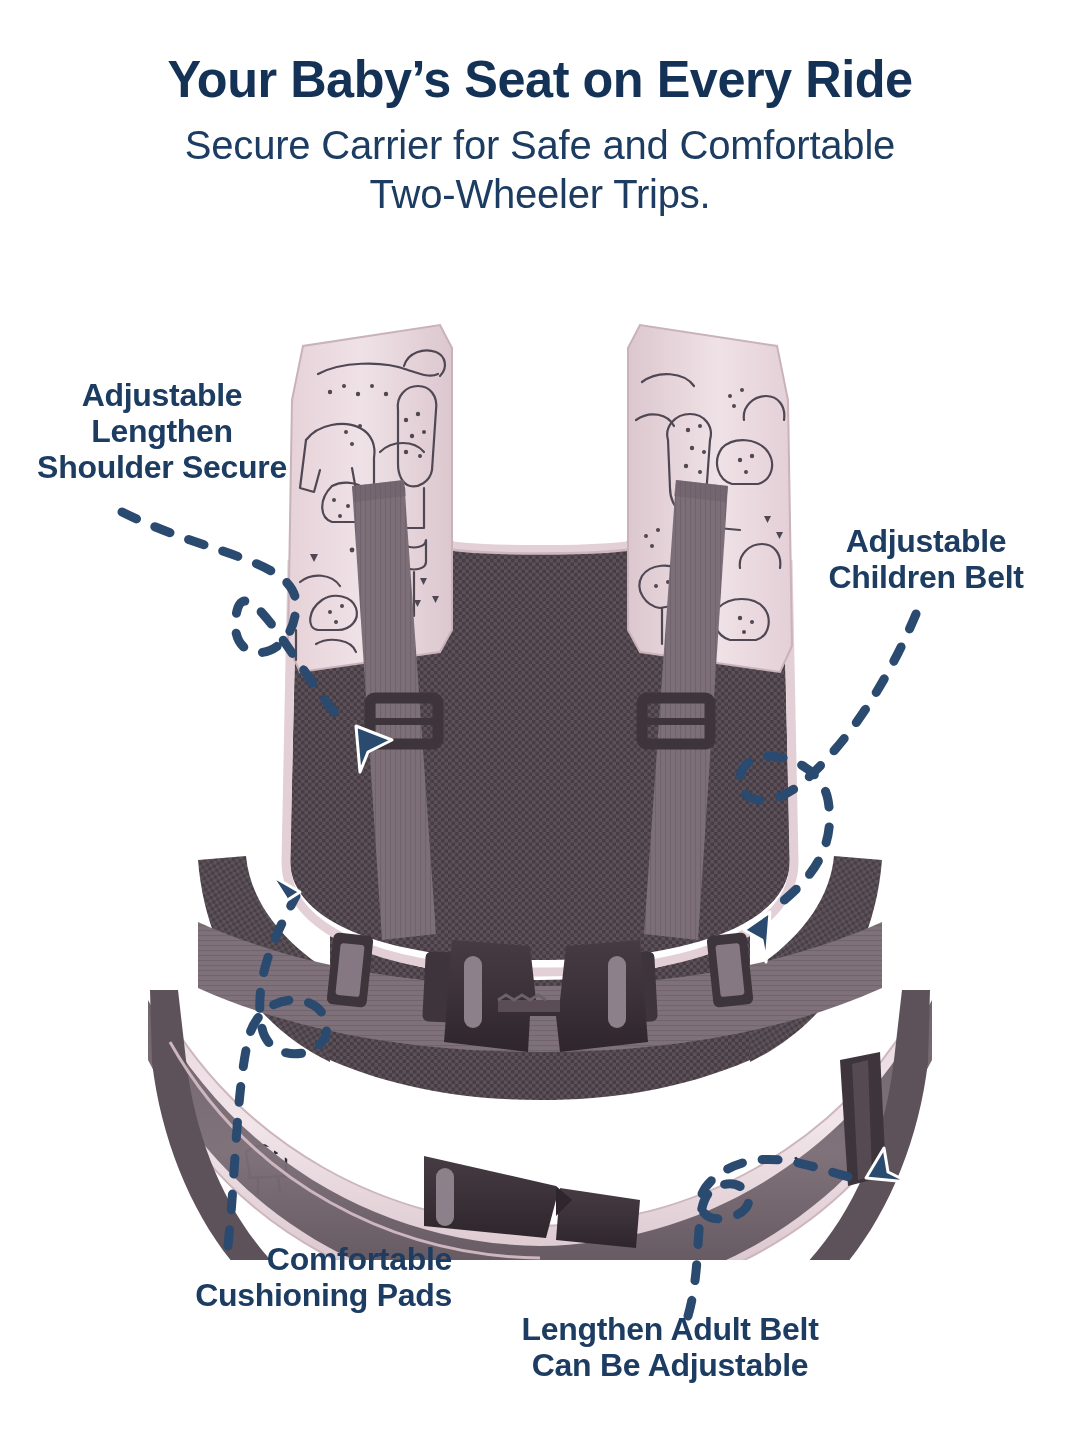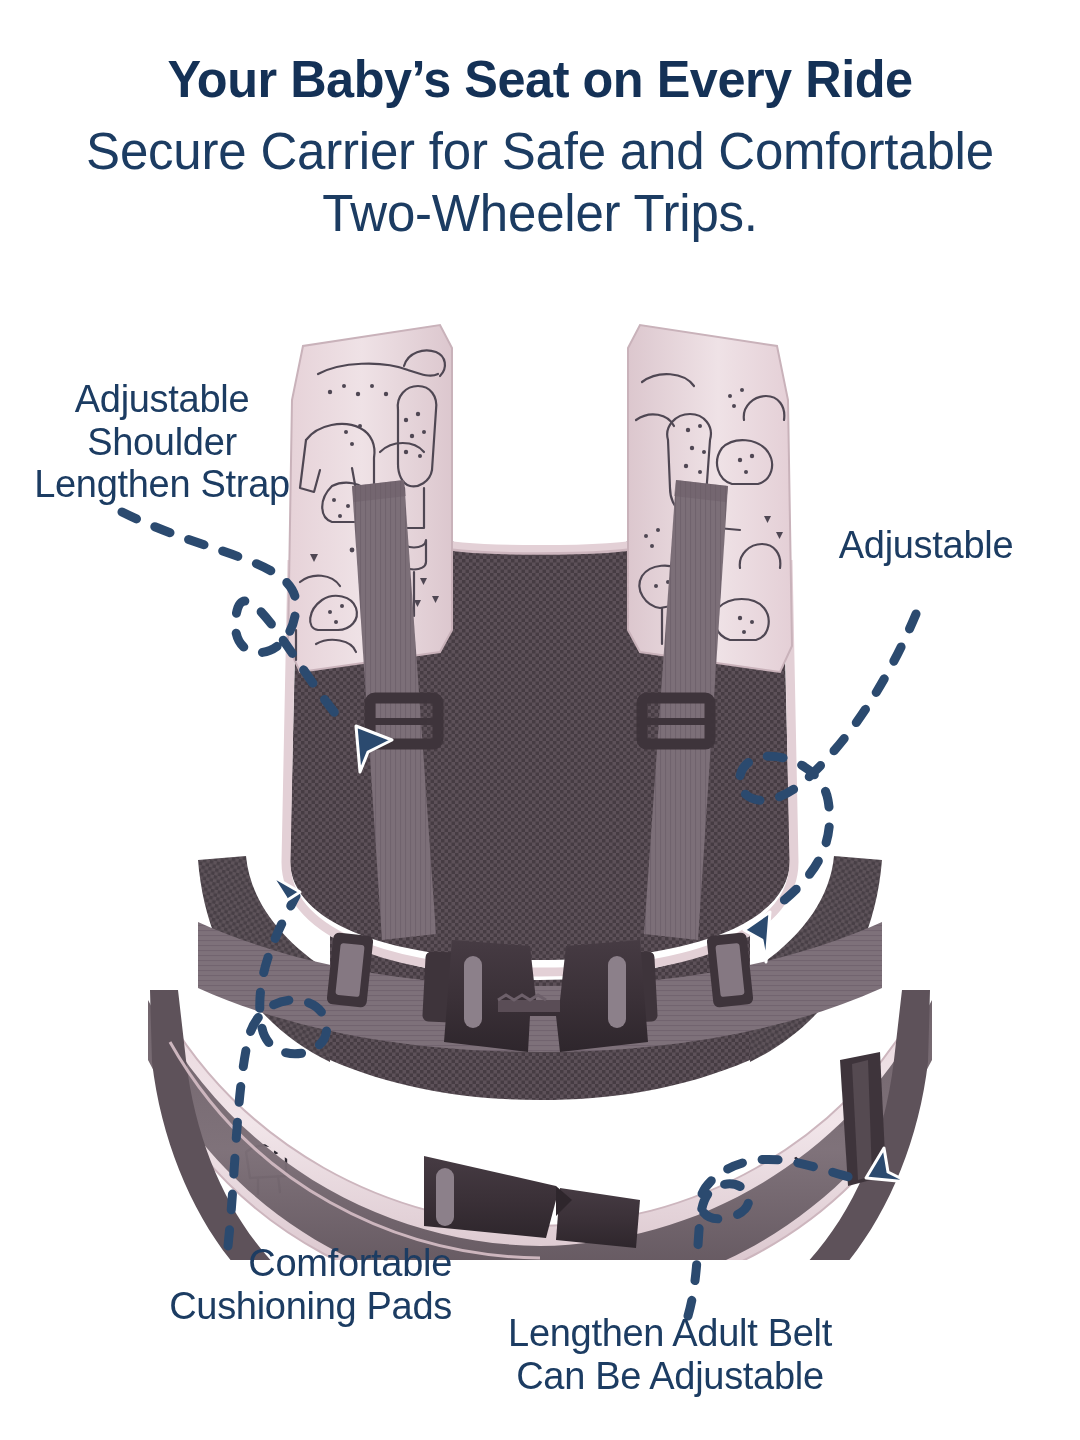--- a/index.html
+++ b/index.html
@@ -35,36 +35,36 @@
     font-size: 52px;
     font-weight: 700;
     letter-spacing: -0.5px;
     color: #143156;
     line-height: 1.06;
     margin: 0;
     font-stretch: condensed;
     transform: scaleX(0.97);
   }
   .subtitle {
-    font-size: 51px;
+    font-size: 40px;
     font-weight: 400;
     color: #1c3c62;
     line-height: 1.22;
     margin: 14px 0 0 0;
     letter-spacing: -0.2px;
   }
   .subtitle span { display: block; }
 
   
   .callout {
     position: absolute;
     color: #1c3c62;
-    font-size: 38px;
+    font-size: 32px;
     line-height: 1.12;
-    font-weight: 400;
+    font-weight: 700;
     letter-spacing: -0.3px;
     white-space: nowrap;
   }
   .callout span { display: block; }
   .cal-shoulder { top: 378px; left: 16px; width: 292px; text-align: center; }
   .cal-childbelt { top: 524px; left: 786px; width: 280px; text-align: center; }
   .cal-pads     { top: 1242px; left: 72px; width: 380px; text-align: right; }
   .cal-adult    { top: 1312px; left: 460px; width: 420px; text-align: center; }
 
   
@@ -417,26 +417,27 @@
         <path d="M356,726 L392,740 L368,752 L360,772 Z"></path>
         <path d="M770,912 L744,930 L762,940 L766,962 Z"></path>
         <path d="M300,892 L272,876 L286,898 L272,910 Z"></path>
         <path d="M866,1178 L884,1148 L888,1172 L908,1182 Z"></path>
       </g>
     </svg>
   </div>
 
   <div class="callout cal-shoulder">
     <span>Adjustable</span>
-    <span>Shoulder</span>
-    <span>Lengthen Strap</span>
+    <span>Lengthen</span>
+    <span>Shoulder Secure</span>
   </div>
 
   <div class="callout cal-childbelt">
     <span>Adjustable</span>
+    <span>Children Belt</span>
   </div>
 
   <div class="callout cal-pads">
     <span>Comfortable</span>
     <span>Cushioning Pads</span>
   </div>
 
   <div class="callout cal-adult">
     <span>Lengthen Adult Belt</span>
     <span>Can Be Adjustable</span>

